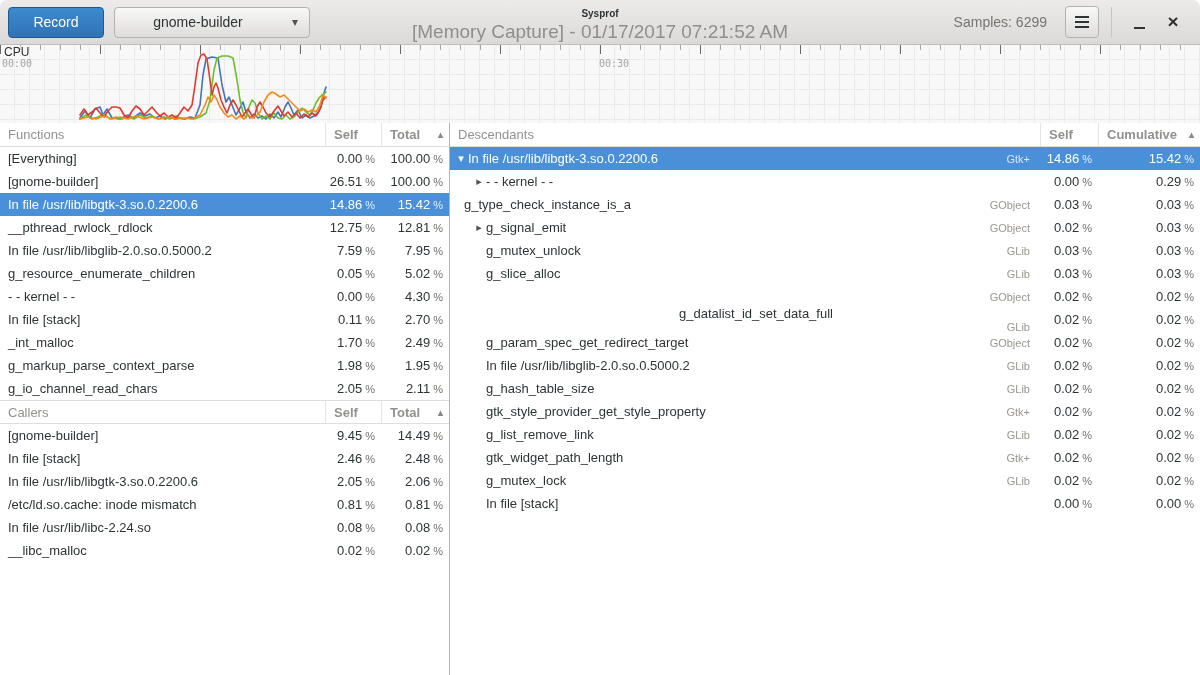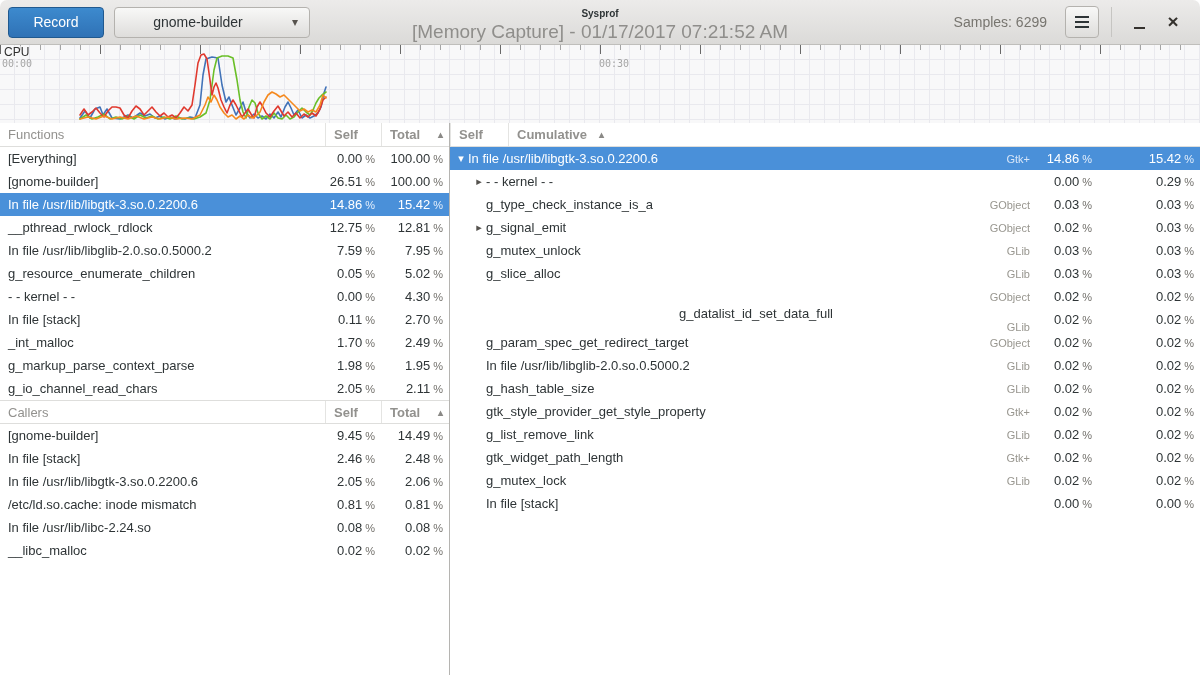--- a/index.html
+++ b/index.html
@@ -324,20 +324,21 @@
               <span class="c-val c-total"><span class="num">0.02</span><span class="psign">%</span></span>
             </div>
           </div>
       </div>
     </div>
 
     <div class="pane-divider"></div>
 
     <div class="right-pane">
       <div class="thead">
+        <span class="h-name">Descendants</span>
         <span class="h-col h-self">
           <span>Self</span>
         </span>
         <span class="h-col h-cum">
           <span>Cumulative</span>
           <span class="sort-arrow">▴</span>
         </span>
       </div>
       <div class="tbody" id="descendants-body">
           <div class="row selected">
@@ -352,21 +353,21 @@
           <div class="row">
             <span class="tree-name" style="padding-left: 22px;">
               <span class="expander">▸</span>
               <span class="fn-label">- - kernel - -</span>
               <span class="tag"></span>
             </span>
             <span class="c-val c-self"><span class="num">0.00</span><span class="psign">%</span></span>
             <span class="c-val c-cum"><span class="num">0.29</span><span class="psign">%</span></span>
           </div>
           <div class="row">
-            <span class="tree-name" style="padding-left: 22px;">
+            <span class="tree-name" style="">
               <span class="expander"></span>
               <span class="fn-label">g_type_check_instance_is_a</span>
               <span class="tag">GObject</span>
             </span>
             <span class="c-val c-self"><span class="num">0.03</span><span class="psign">%</span></span>
             <span class="c-val c-cum"><span class="num">0.03</span><span class="psign">%</span></span>
           </div>
           <div class="row">
             <span class="tree-name" style="padding-left: 22px;">
               <span class="expander">▸</span>

